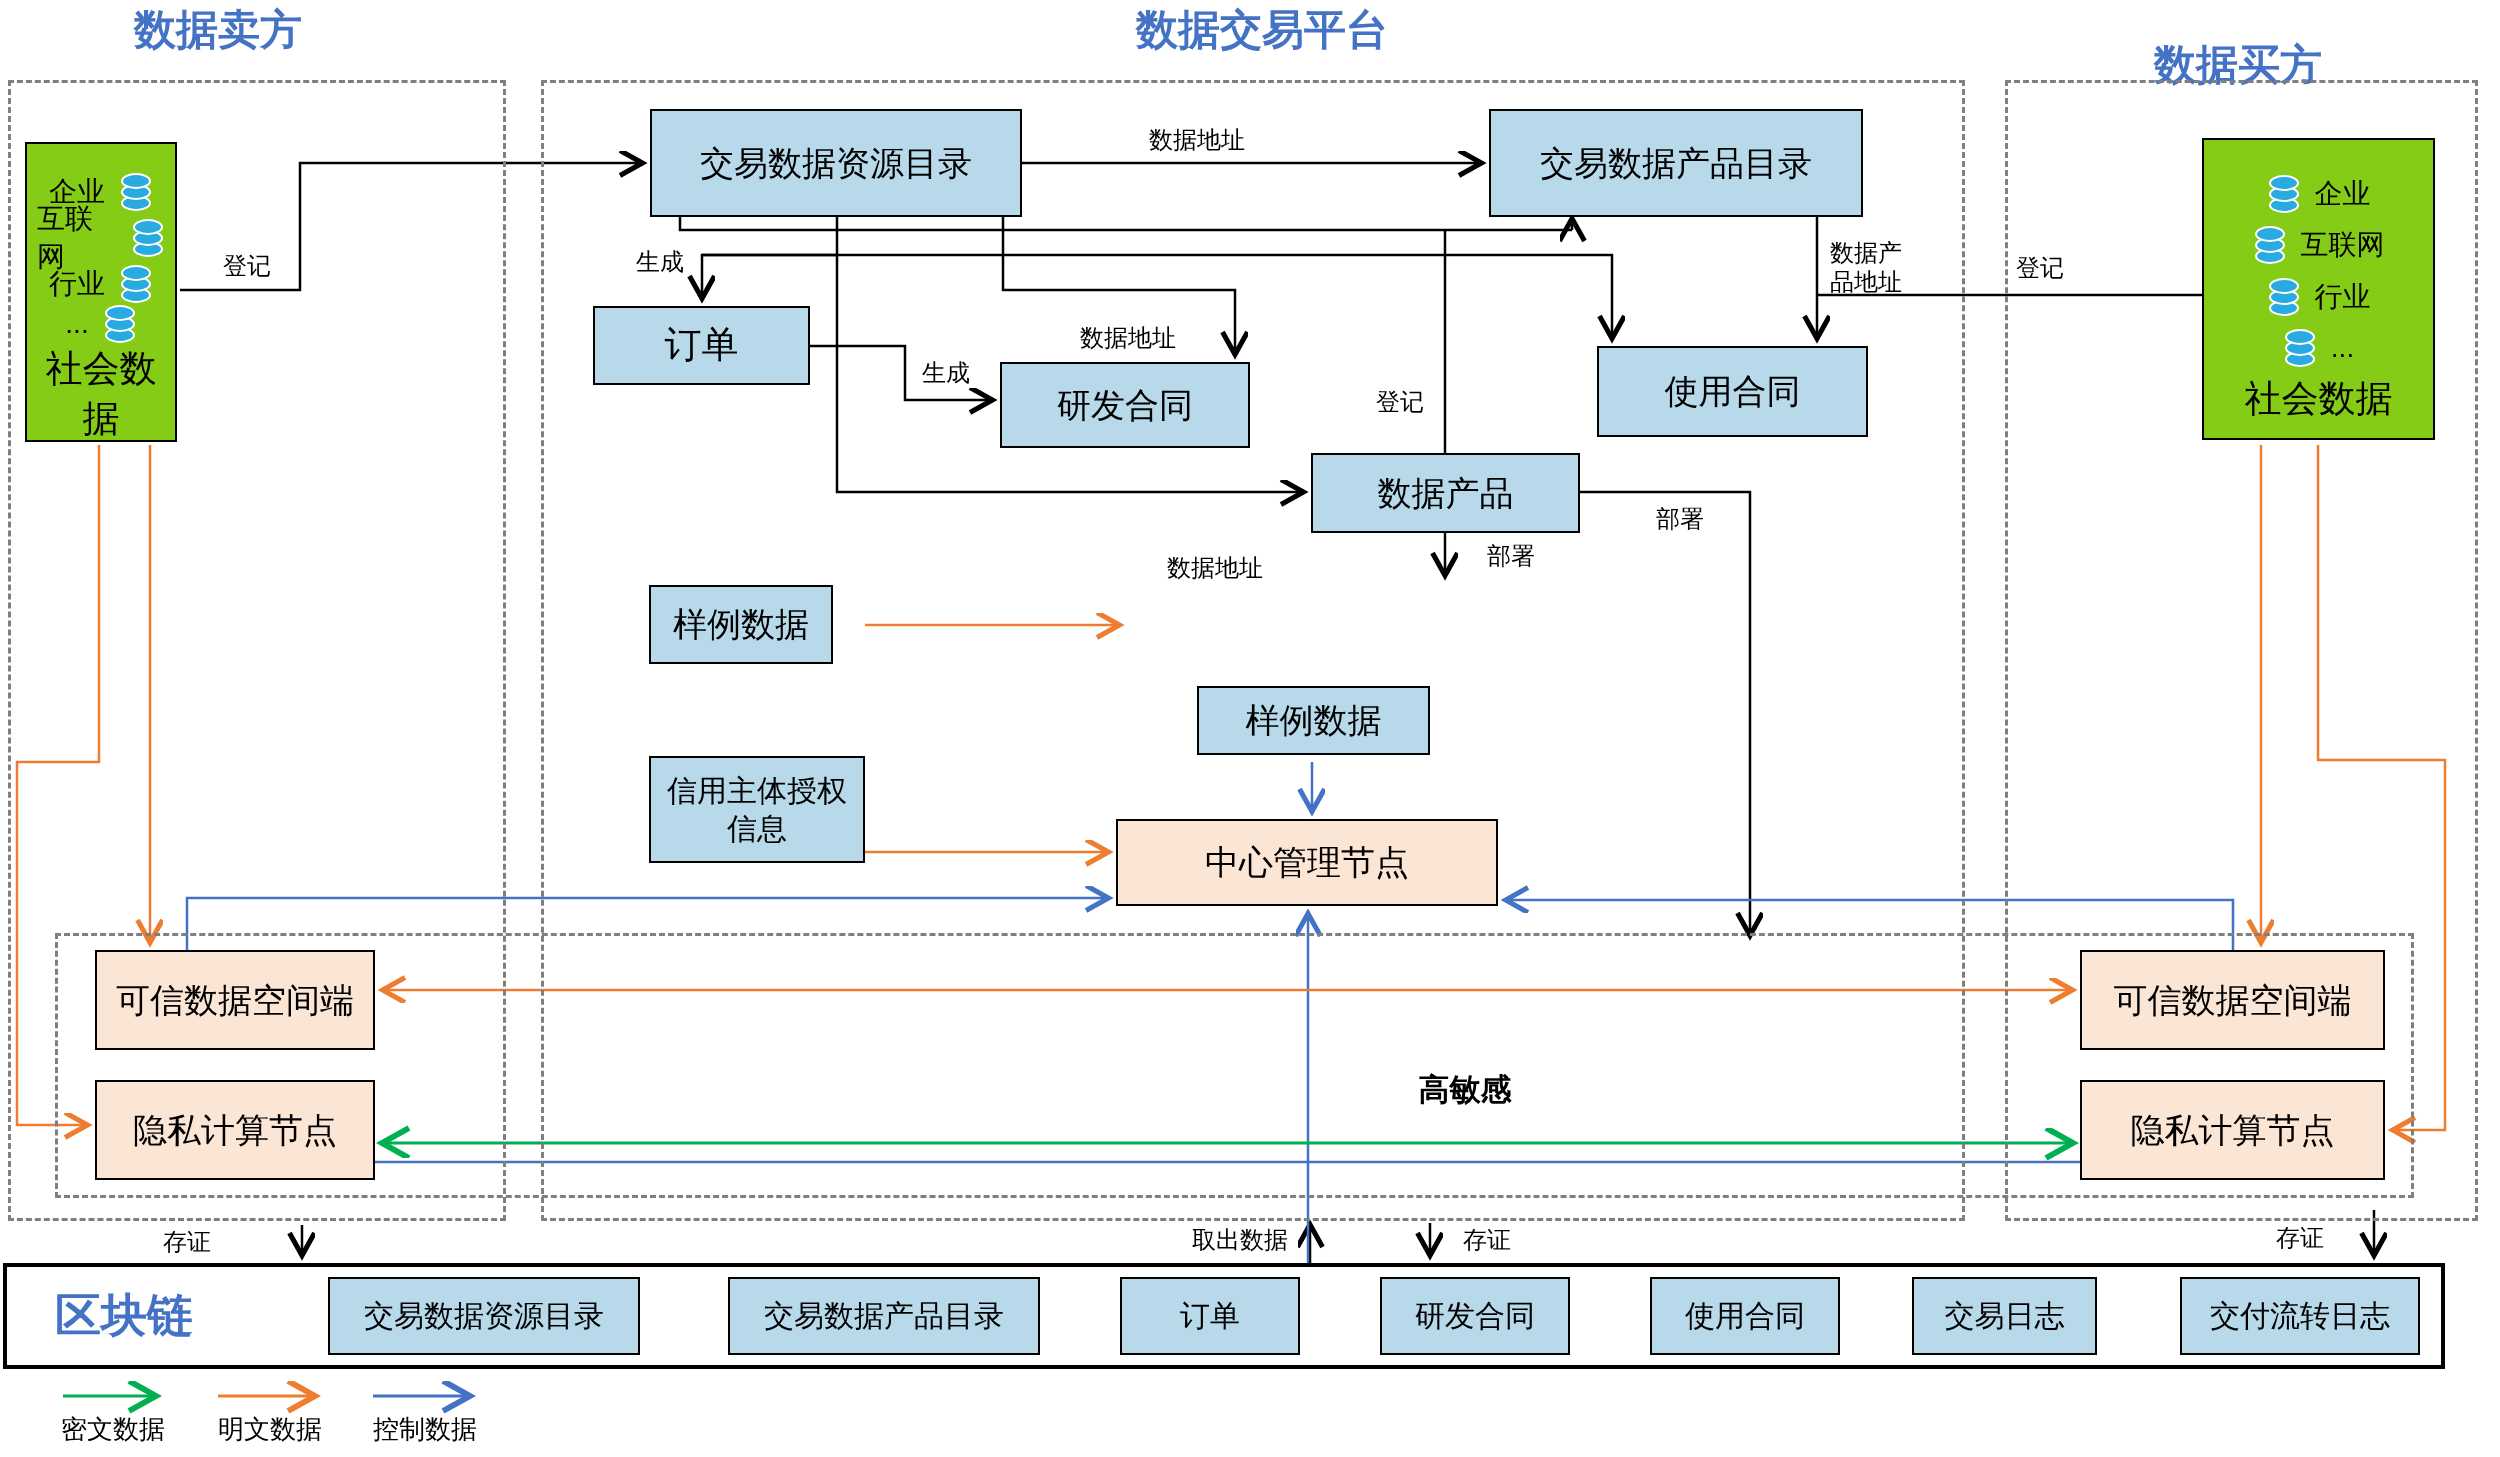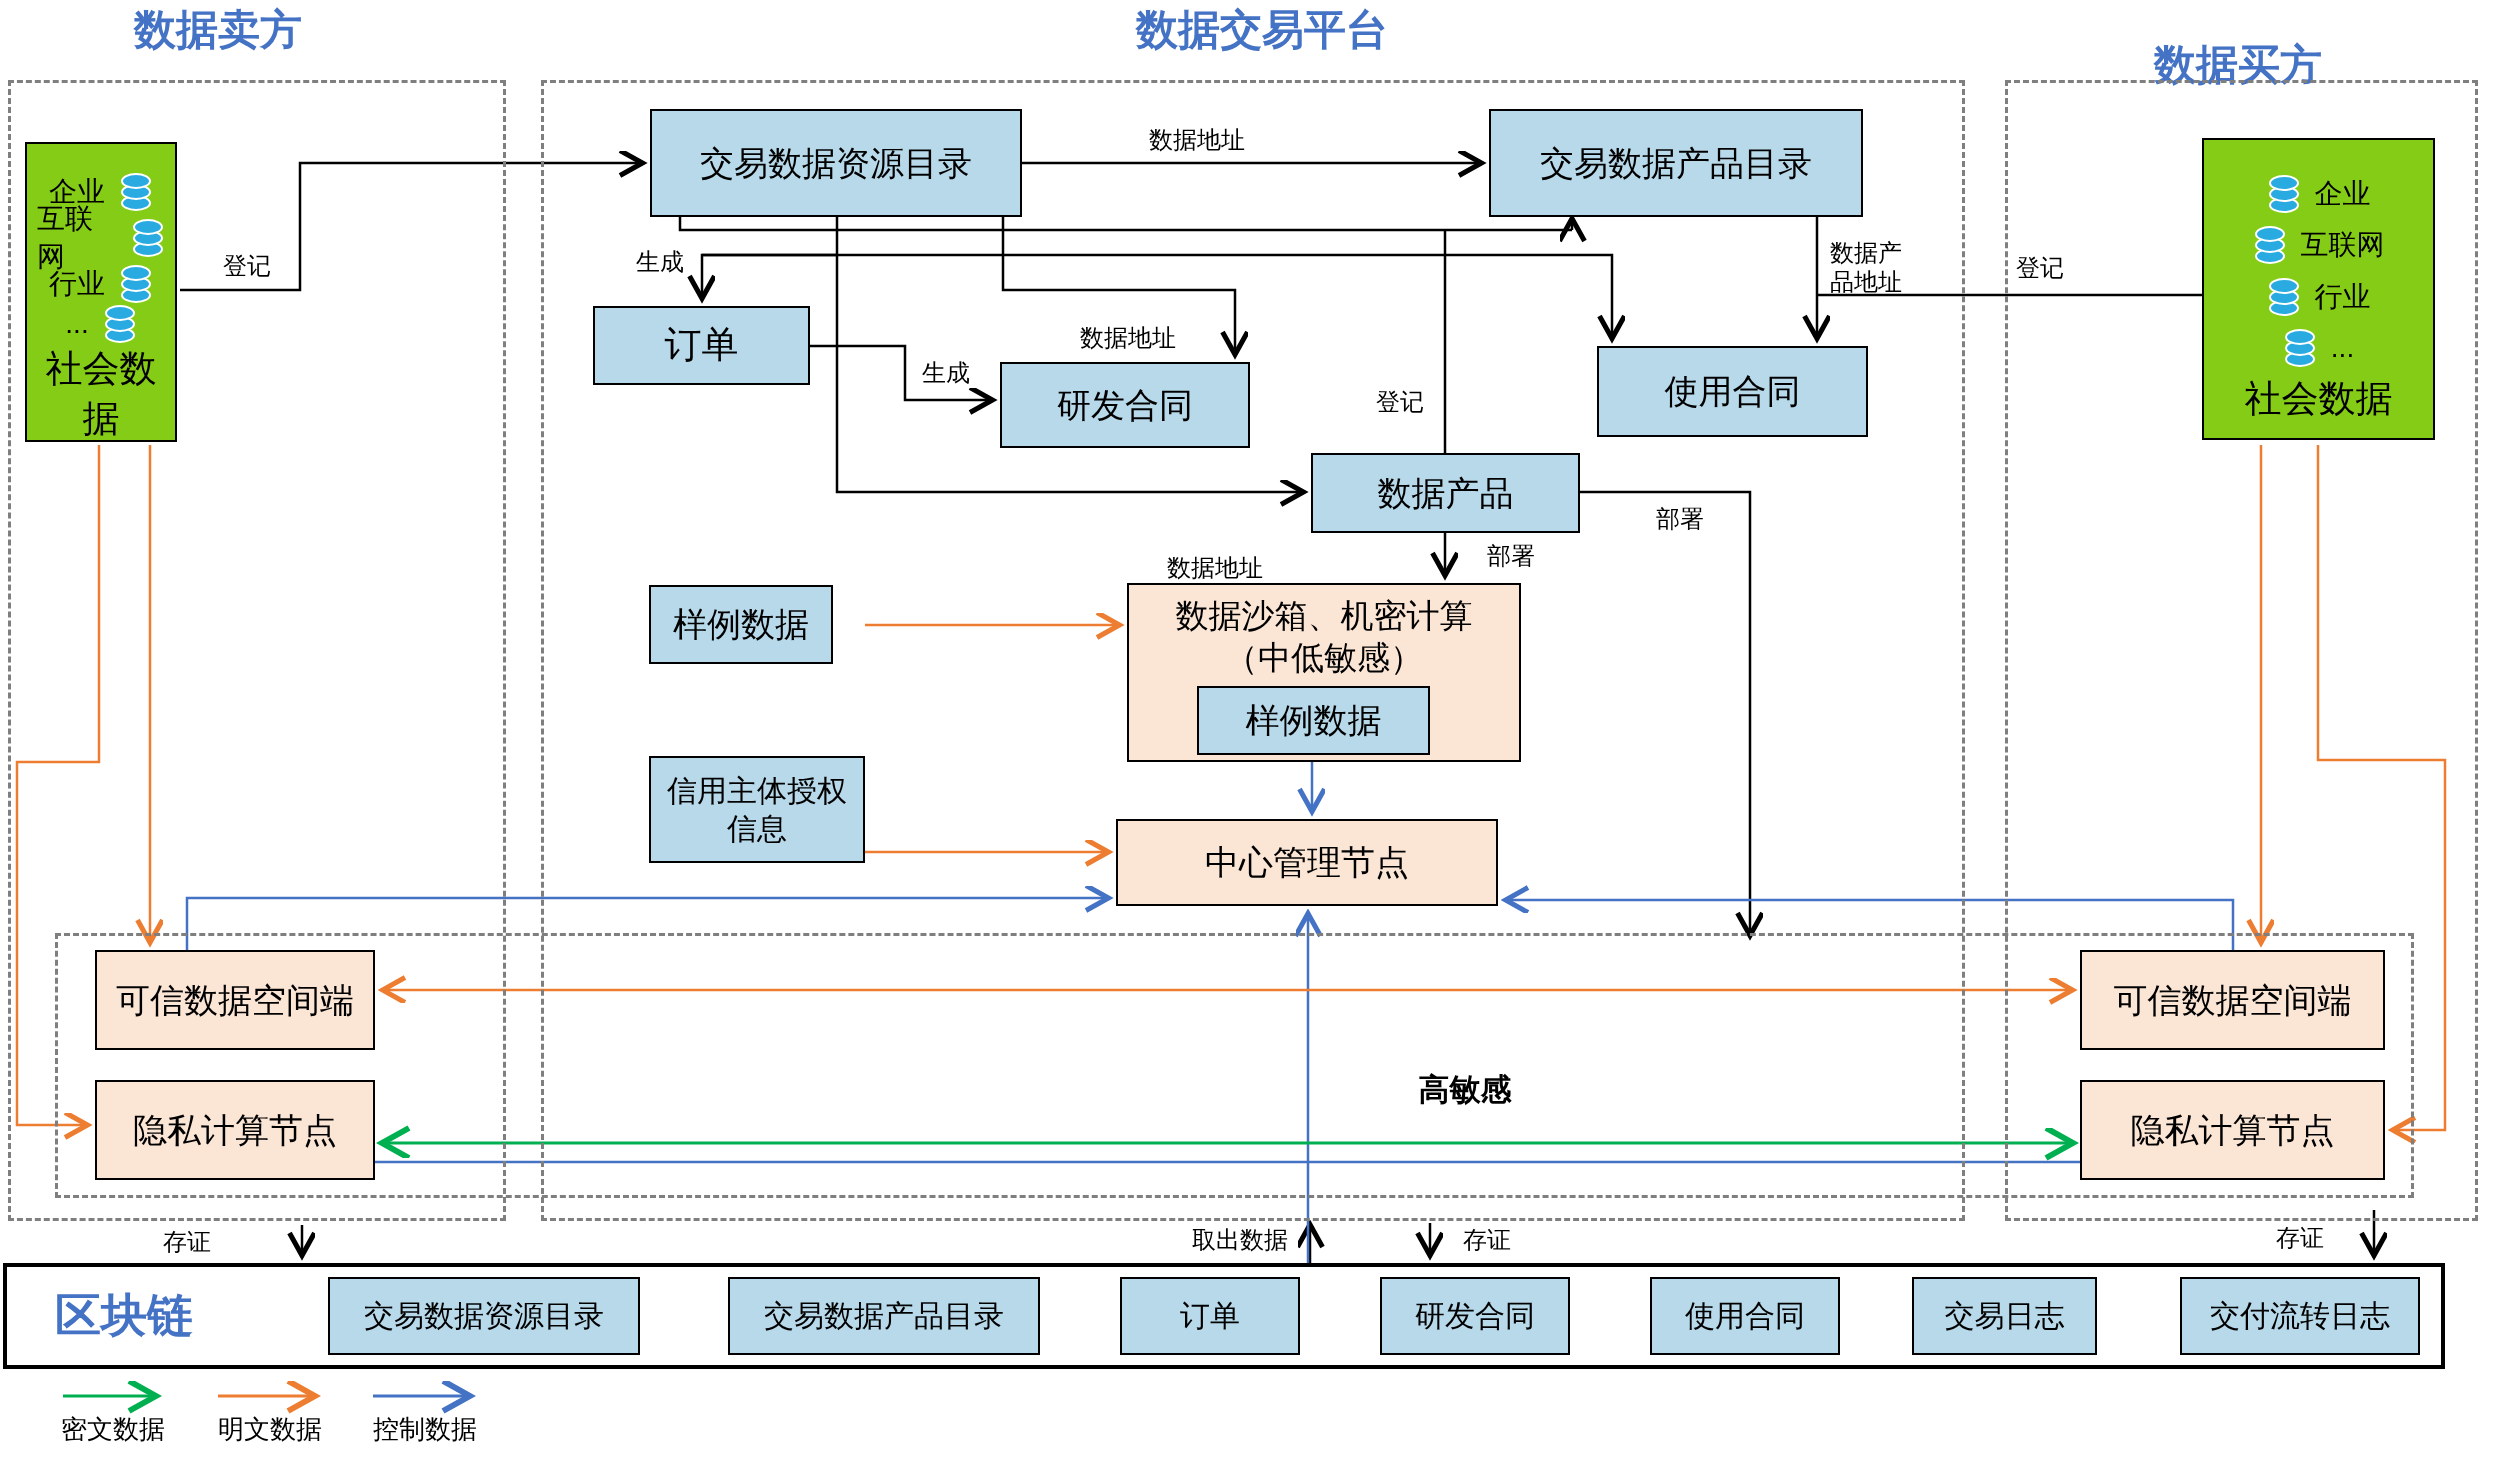--- a/index.html
+++ b/index.html
@@ -199,24 +199,20 @@
   <div class="box blue" style="left:650px;top:109px;width:372px;height:108px;">交易数据资源目录</div>
   <div class="box blue" style="left:1489px;top:109px;width:374px;height:108px;">交易数据产品目录</div>
   <div class="box blue" style="left:593px;top:306px;width:217px;height:79px;font-size:37px;">订单</div>
   <div class="box blue" style="left:1000px;top:362px;width:250px;height:86px;">研发合同</div>
   <div class="box blue" style="left:1597px;top:346px;width:271px;height:91px;">使用合同</div>
   <div class="box blue" style="left:1311px;top:453px;width:269px;height:80px;">数据产品</div>
   <div class="box blue" style="left:649px;top:585px;width:184px;height:79px;">样例数据</div>
   <div class="box blue" style="left:649px;top:756px;width:216px;height:107px;font-size:30px;">信用主体授权
 信息</div>
 
-  <div class="box peach" style="left:1127px;top:583px;width:394px;height:179px;align-items:flex-start;">
-    <div class="sandbox-title">数据沙箱、机密计算
-（中低敏感）</div>
-  </div>
   <div class="box blue" style="left:1197px;top:686px;width:233px;height:69px;">样例数据</div>
 
   <div class="box peach" style="left:1116px;top:819px;width:382px;height:87px;">中心管理节点</div>
 
   <div class="box peach" style="left:95px;top:950px;width:280px;height:100px;">可信数据空间端</div>
   <div class="box peach" style="left:95px;top:1080px;width:280px;height:100px;">隐私计算节点</div>
   <div class="box peach" style="left:2080px;top:950px;width:305px;height:100px;">可信数据空间端</div>
   <div class="box peach" style="left:2080px;top:1080px;width:305px;height:100px;">隐私计算节点</div>
 
   <div id="bar"></div>

